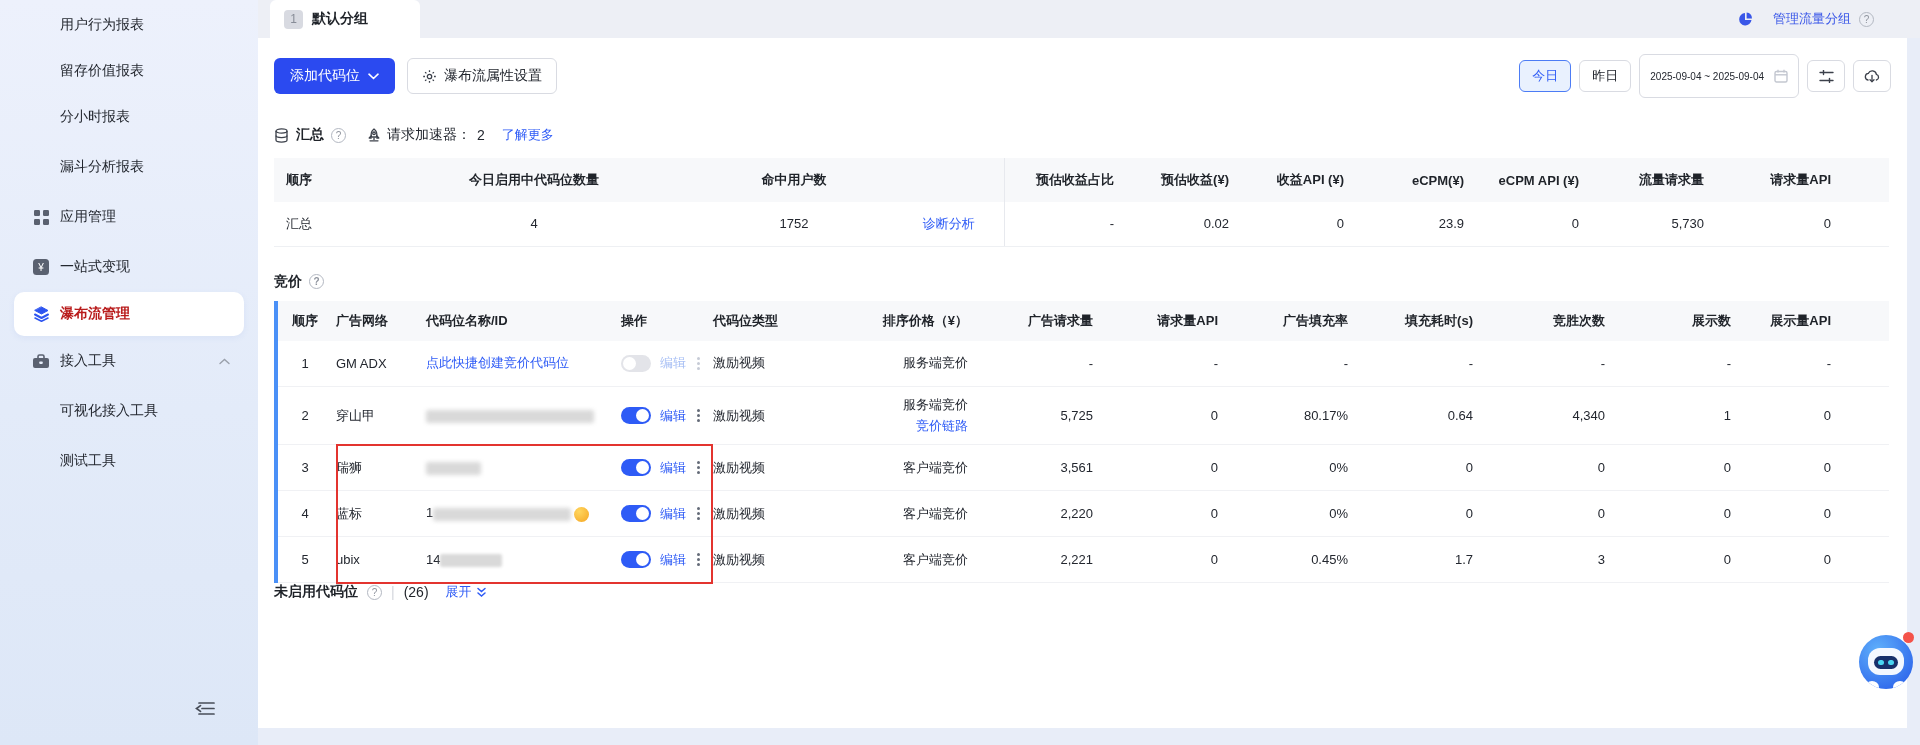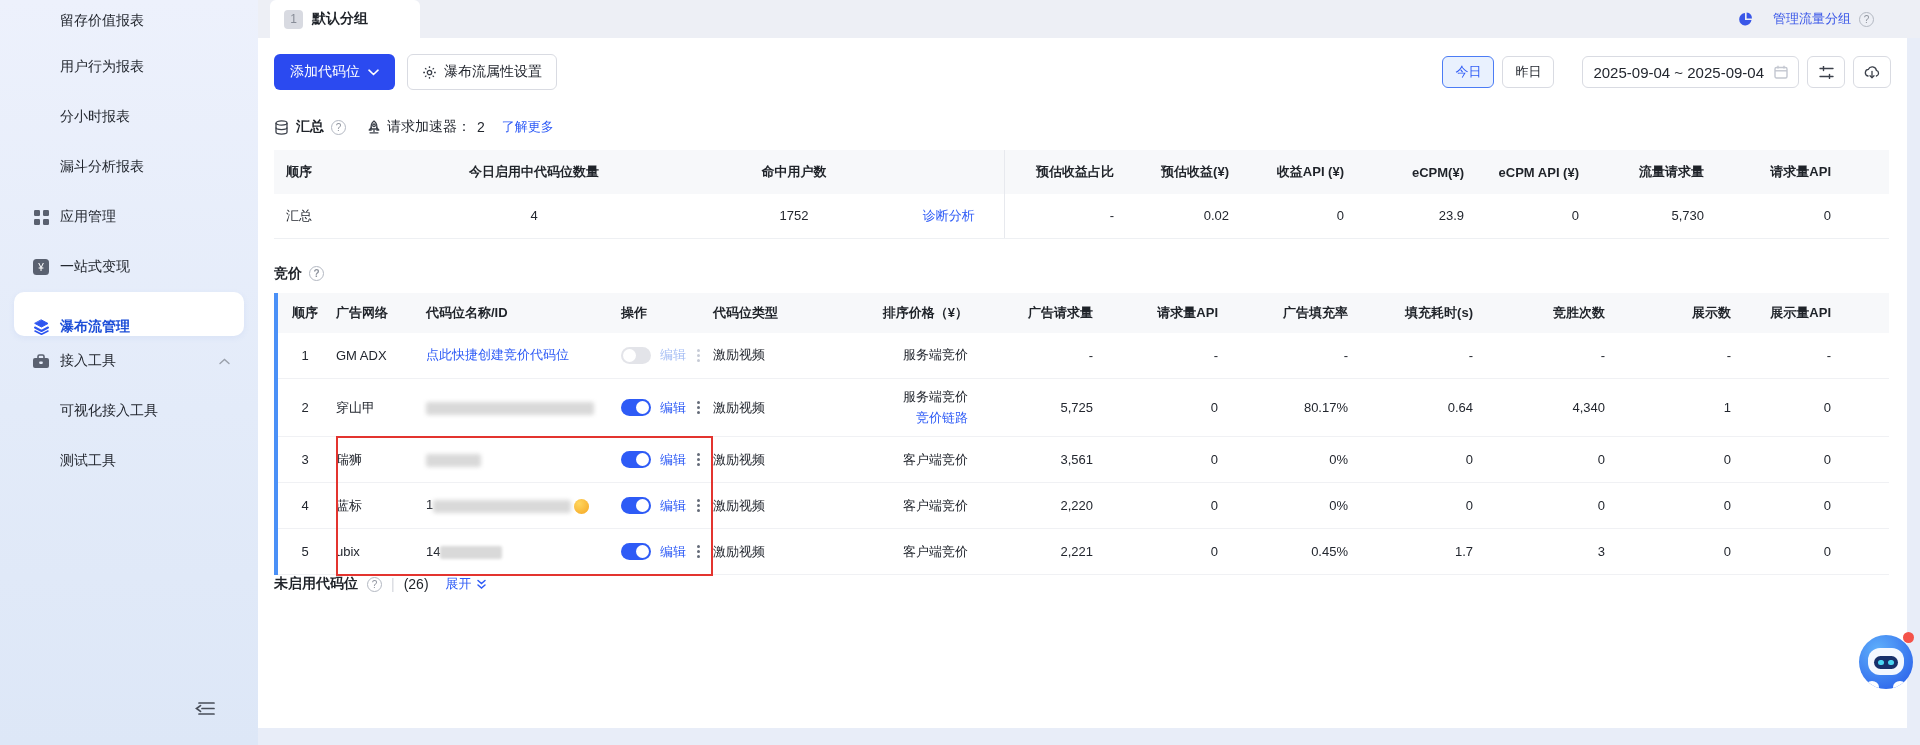--- a/index.html
+++ b/index.html
@@ -7,21 +7,21 @@
   .page { position:relative; width:1920px; height:745px; background:#e8edf8; overflow:hidden; }
 
   
   .sidebar { position:absolute; left:0; top:0; width:258px; height:745px;
     background:linear-gradient(180deg,#edf1fc 0%,#e3ebf9 55%,#dde7f7 100%); }
   .side-item, .side-sub { height:50px; display:flex; align-items:center; font-size:14px; color:#23272f; cursor:pointer; }
   .side-sub { padding-left:60px; }
   .side-item { padding-left:32px; }
   .side-item .icn { width:18px; height:18px; margin-right:10px; display:flex; align-items:center; justify-content:center; }
   .side-item.active-pill { position:relative; margin:0 14px; padding-left:18px; height:44px; background:#ffffff;
-    border-radius:10px; color:#1d4ed8; font-weight:bold; box-shadow:0 2px 6px rgba(80,110,200,.08);align-items:flex-end; }
+    border-radius:10px; color:#b91c1c; font-weight:bold; box-shadow:0 2px 6px rgba(80,110,200,.08); }
   .side-item .spacer { flex:1; }
   .side-item .chev-up { margin-right:28px; color:#9aa0ab; font-size:11px; }
   .collapse-btn { position:absolute; left:192px; bottom:26px; width:26px; height:22px; display:flex; align-items:center; justify-content:center; cursor:pointer; }
 
   
   .topstrip { position:absolute; left:258px; top:0; right:0; height:38px; background:#edeff5; display:flex; align-items:stretch; }
   .group-tab { margin-left:12px; width:150px; background:#ffffff; border-radius:6px 6px 0 0; display:flex; align-items:center; padding-left:14px; cursor:pointer; }
   .tab-badge { width:19px; height:19px; background:#d8dae1; color:#878c97; border-radius:4px; font-size:12px; display:flex; align-items:center; justify-content:center; margin-right:9px; }
   .tab-label { font-size:14px; font-weight:bold; color:#1f2329; }
   .manage-area { margin-left:auto; display:flex; align-items:center; padding-right:46px; gap:8px; }
@@ -33,22 +33,22 @@
 
   .toolbar-row { display:flex; align-items:center; }
   .btn-primary { height:36px; background:#2b4af0; color:#fff; border:none; border-radius:6px; font-size:14px;
     padding:0 16px; display:flex; align-items:center; gap:8px; cursor:pointer; font-family:inherit; }
   .btn-plain { height:36px; background:#fff; color:#23272f; border:1px solid #d9dbe2; border-radius:6px; font-size:14px;
     padding:0 14px; display:flex; align-items:center; gap:7px; margin-left:12px; cursor:pointer; font-family:inherit; }
   .toolbar-right { margin-left:auto; display:flex; align-items:center; gap:8px; }
   .seg-btn { height:32px; min-width:48px; padding:0 12px; border:1px solid #d9dbe2; background:#fff; border-radius:6px;
     font-size:13px; color:#23272f; display:flex; align-items:center; justify-content:center; cursor:pointer; font-family:inherit; }
   .seg-btn.selected { background:#e9f1fe; border-color:#4c7cf5; color:#2e5bf6;margin-left:34px; }
-  .datebox { height:32px; border:1px solid #d9dbe2; border-radius:6px; background:#fff; display:flex; align-items:center;
-    padding:0 10px; gap:10px; font-size:15px; color:#23272f; cursor:pointer;margin-left:20px; }
+  .datebox { height:44px; border:1px solid #d9dbe2; border-radius:6px; background:#fff; display:flex; align-items:center;
+    padding:0 10px; gap:10px; font-size:10px; color:#23272f; cursor:pointer; }
   .icon-btn { width:38px; height:32px; border:1px solid #d9dbe2; border-radius:6px; background:#fff; display:flex;
     align-items:center; justify-content:center; cursor:pointer; }
 
   .summary-bar { margin-top:28px; display:flex; align-items:center; gap:7px; font-size:14px; color:#1f2329; }
   .summary-bar .ttl { font-weight:bold; }
   .accel { display:flex; align-items:center; gap:6px; margin-left:14px; color:#23272f; }
   .link { color:#2e5bf6; cursor:pointer; }
   .learn-more { margin-left:10px; font-size:13px; }
 
   table { border-collapse:collapse; table-layout:fixed; width:1615px; }
@@ -105,25 +105,25 @@
   .red-dot { position:absolute; top:0; right:3px; width:11px; height:11px; border-radius:50%; background:#f4534a; z-index:2; }
 
   svg { display:block; }
 </style>
 </head>
 <body>
 
 <div class="page">
 
   <div class="sidebar">
+    <div class="side-sub">
+        <span>用户行为报表</span>
+      </div>
     <div class="side-sub" style="height:42px">
         <span>留存价值报表</span>
-      </div>
-    <div class="side-sub">
-        <span>用户行为报表</span>
       </div>
     <div class="side-sub">
         <span>分小时报表</span>
       </div>
     <div class="side-sub">
         <span>漏斗分析报表</span>
       </div>
 
     <div class="side-item">
       <span class="icn">

